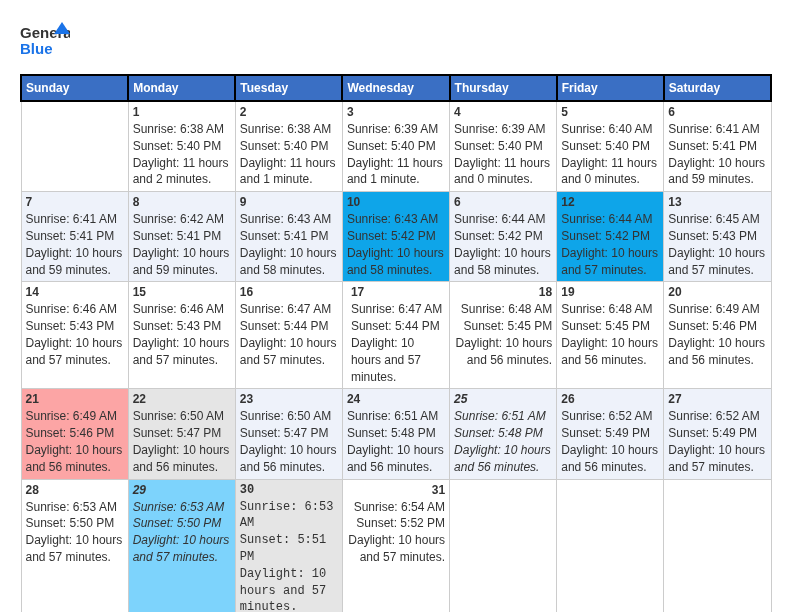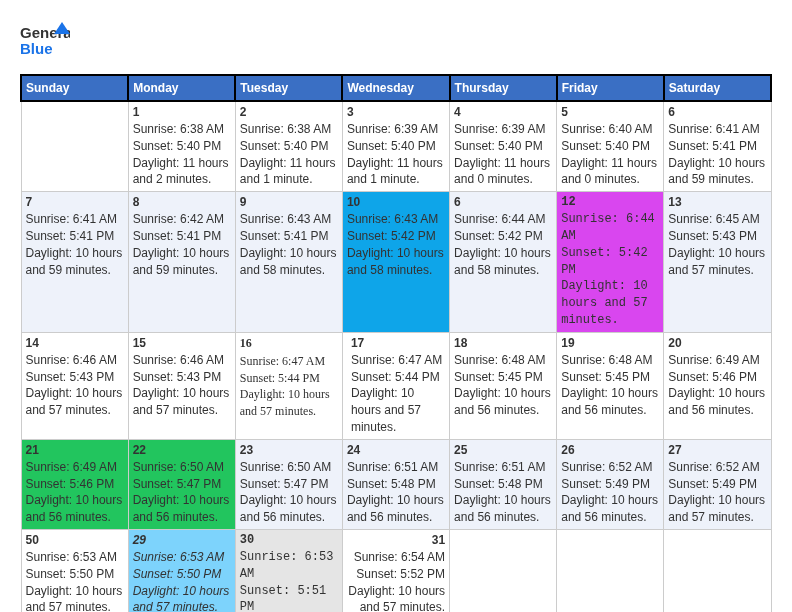--- a/index.html
+++ b/index.html
@@ -162,92 +162,92 @@
             <div class="cell-info">Sunrise: 6:43 AM<br>Sunset: 5:41 PM<br>Daylight: 10 hours and 58 minutes.</div>
           </td>
           <td style="background-color: #0ea5e9; margin-left: 25px;">
             <span class="day-number">10</span>
             <div class="cell-info">Sunrise: 6:43 AM<br>Sunset: 5:42 PM<br>Daylight: 10 hours and 58 minutes.</div>
           </td>
           <td style="background-color: rgb(238, 242, 250);">
             <span class="day-number">6</span>
             <div class="cell-info">Sunrise: 6:44 AM<br>Sunset: 5:42 PM<br>Daylight: 10 hours and 58 minutes.</div>
           </td>
-          <td style="background-color: #d946ef; font-family: Liberation Mono, monospace;">
+          <td style="background-color: #0ea5e9;">
             <span class="day-number">12</span>
             <div class="cell-info">Sunrise: 6:44 AM<br>Sunset: 5:42 PM<br>Daylight: 10 hours and 57 minutes.</div>
           </td>
           <td style="background-color: rgb(238, 242, 250);">
             <span class="day-number">13</span>
             <div class="cell-info">Sunrise: 6:45 AM<br>Sunset: 5:43 PM<br>Daylight: 10 hours and 57 minutes.</div>
           </td>
         </tr>
         <tr class="week-row">
           <td style="background-color: rgb(255, 255, 255);">
             <span class="day-number">14</span>
             <div class="cell-info">Sunrise: 6:46 AM<br>Sunset: 5:43 PM<br>Daylight: 10 hours and 57 minutes.</div>
           </td>
           <td style="background-color: rgb(255, 255, 255);">
             <span class="day-number">15</span>
             <div class="cell-info">Sunrise: 6:46 AM<br>Sunset: 5:43 PM<br>Daylight: 10 hours and 57 minutes.</div>
           </td>
-          <td style="background-color: rgb(255, 255, 255); font-family: Liberation Serif, serif;">
+          <td style="background-color: rgb(255, 255, 255);">
             <span class="day-number">16</span>
             <div class="cell-info">Sunrise: 6:47 AM<br>Sunset: 5:44 PM<br>Daylight: 10 hours and 57 minutes.</div>
           </td>
           <td style="background-color: rgb(255, 255, 255); padding-left: 8px;">
             <span class="day-number">17</span>
             <div class="cell-info">Sunrise: 6:47 AM<br>Sunset: 5:44 PM<br>Daylight: 10 hours and 57 minutes.</div>
           </td>
-          <td style="background-color: rgb(255, 255, 255);">
+          <td style="background-color: rgb(255, 255, 255); text-align: right;">
             <span class="day-number">18</span>
             <div class="cell-info">Sunrise: 6:48 AM<br>Sunset: 5:45 PM<br>Daylight: 10 hours and 56 minutes.</div>
           </td>
           <td style="background-color: rgb(255, 255, 255);">
             <span class="day-number">19</span>
             <div class="cell-info">Sunrise: 6:48 AM<br>Sunset: 5:45 PM<br>Daylight: 10 hours and 56 minutes.</div>
           </td>
           <td style="background-color: rgb(255, 255, 255);">
             <span class="day-number">20</span>
             <div class="cell-info">Sunrise: 6:49 AM<br>Sunset: 5:46 PM<br>Daylight: 10 hours and 56 minutes.</div>
           </td>
         </tr>
         <tr class="week-row">
-          <td style="background-color: #22c55e;">
+          <td style="background-color: #fca5a5;">
             <span class="day-number">21</span>
             <div class="cell-info">Sunrise: 6:49 AM<br>Sunset: 5:46 PM<br>Daylight: 10 hours and 56 minutes.</div>
           </td>
-          <td style="background-color: #22c55e;">
+          <td style="background-color: #e5e5e5;">
             <span class="day-number">22</span>
             <div class="cell-info">Sunrise: 6:50 AM<br>Sunset: 5:47 PM<br>Daylight: 10 hours and 56 minutes.</div>
           </td>
           <td style="background-color: rgb(238, 242, 250);">
             <span class="day-number">23</span>
             <div class="cell-info">Sunrise: 6:50 AM<br>Sunset: 5:47 PM<br>Daylight: 10 hours and 56 minutes.</div>
           </td>
           <td style="background-color: rgb(238, 242, 250);">
             <span class="day-number">24</span>
             <div class="cell-info">Sunrise: 6:51 AM<br>Sunset: 5:48 PM<br>Daylight: 10 hours and 56 minutes.</div>
           </td>
-          <td style="background-color: rgb(238, 242, 250);">
+          <td style="background-color: rgb(238, 242, 250); font-style: italic;">
             <span class="day-number">25</span>
             <div class="cell-info">Sunrise: 6:51 AM<br>Sunset: 5:48 PM<br>Daylight: 10 hours and 56 minutes.</div>
           </td>
           <td style="background-color: rgb(238, 242, 250);">
             <span class="day-number">26</span>
             <div class="cell-info">Sunrise: 6:52 AM<br>Sunset: 5:49 PM<br>Daylight: 10 hours and 56 minutes.</div>
           </td>
           <td style="background-color: rgb(238, 242, 250);">
             <span class="day-number">27</span>
             <div class="cell-info">Sunrise: 6:52 AM<br>Sunset: 5:49 PM<br>Daylight: 10 hours and 57 minutes.</div>
           </td>
         </tr>
         <tr class="week-row">
           <td style="background-color: rgb(255, 255, 255);">
-            <span class="day-number">50</span>
+            <span class="day-number">28</span>
             <div class="cell-info">Sunrise: 6:53 AM<br>Sunset: 5:50 PM<br>Daylight: 10 hours and 57 minutes.</div>
           </td>
           <td style="background-color: #7dd3fc; font-style: italic;">
             <span class="day-number">29</span>
             <div class="cell-info">Sunrise: 6:53 AM<br>Sunset: 5:50 PM<br>Daylight: 10 hours and 57 minutes.</div>
           </td>
           <td style="background-color: #e5e5e5; font-family: Liberation Mono, monospace;">
             <span class="day-number">30</span>
             <div class="cell-info">Sunrise: 6:53 AM<br>Sunset: 5:51 PM<br>Daylight: 10 hours and 57 minutes.</div>
           </td>

